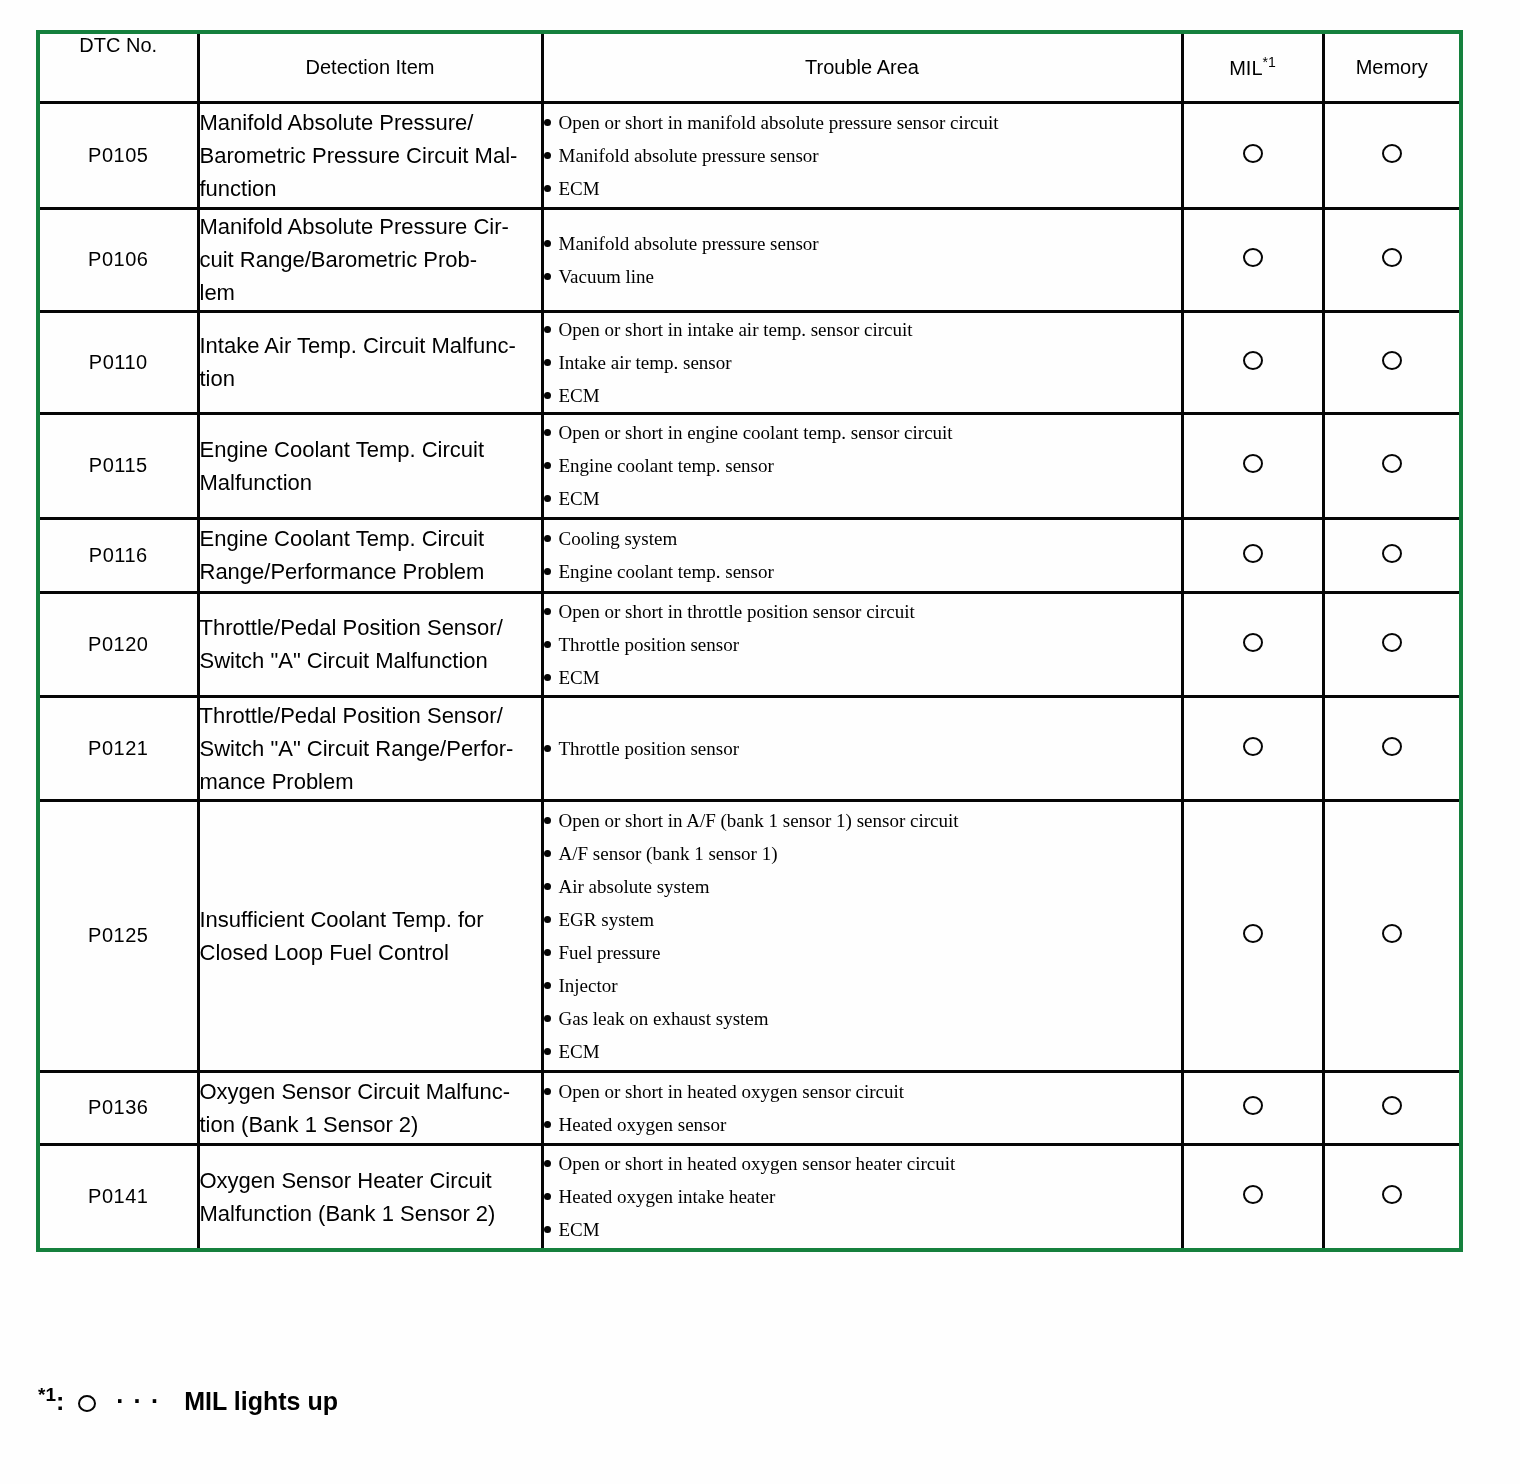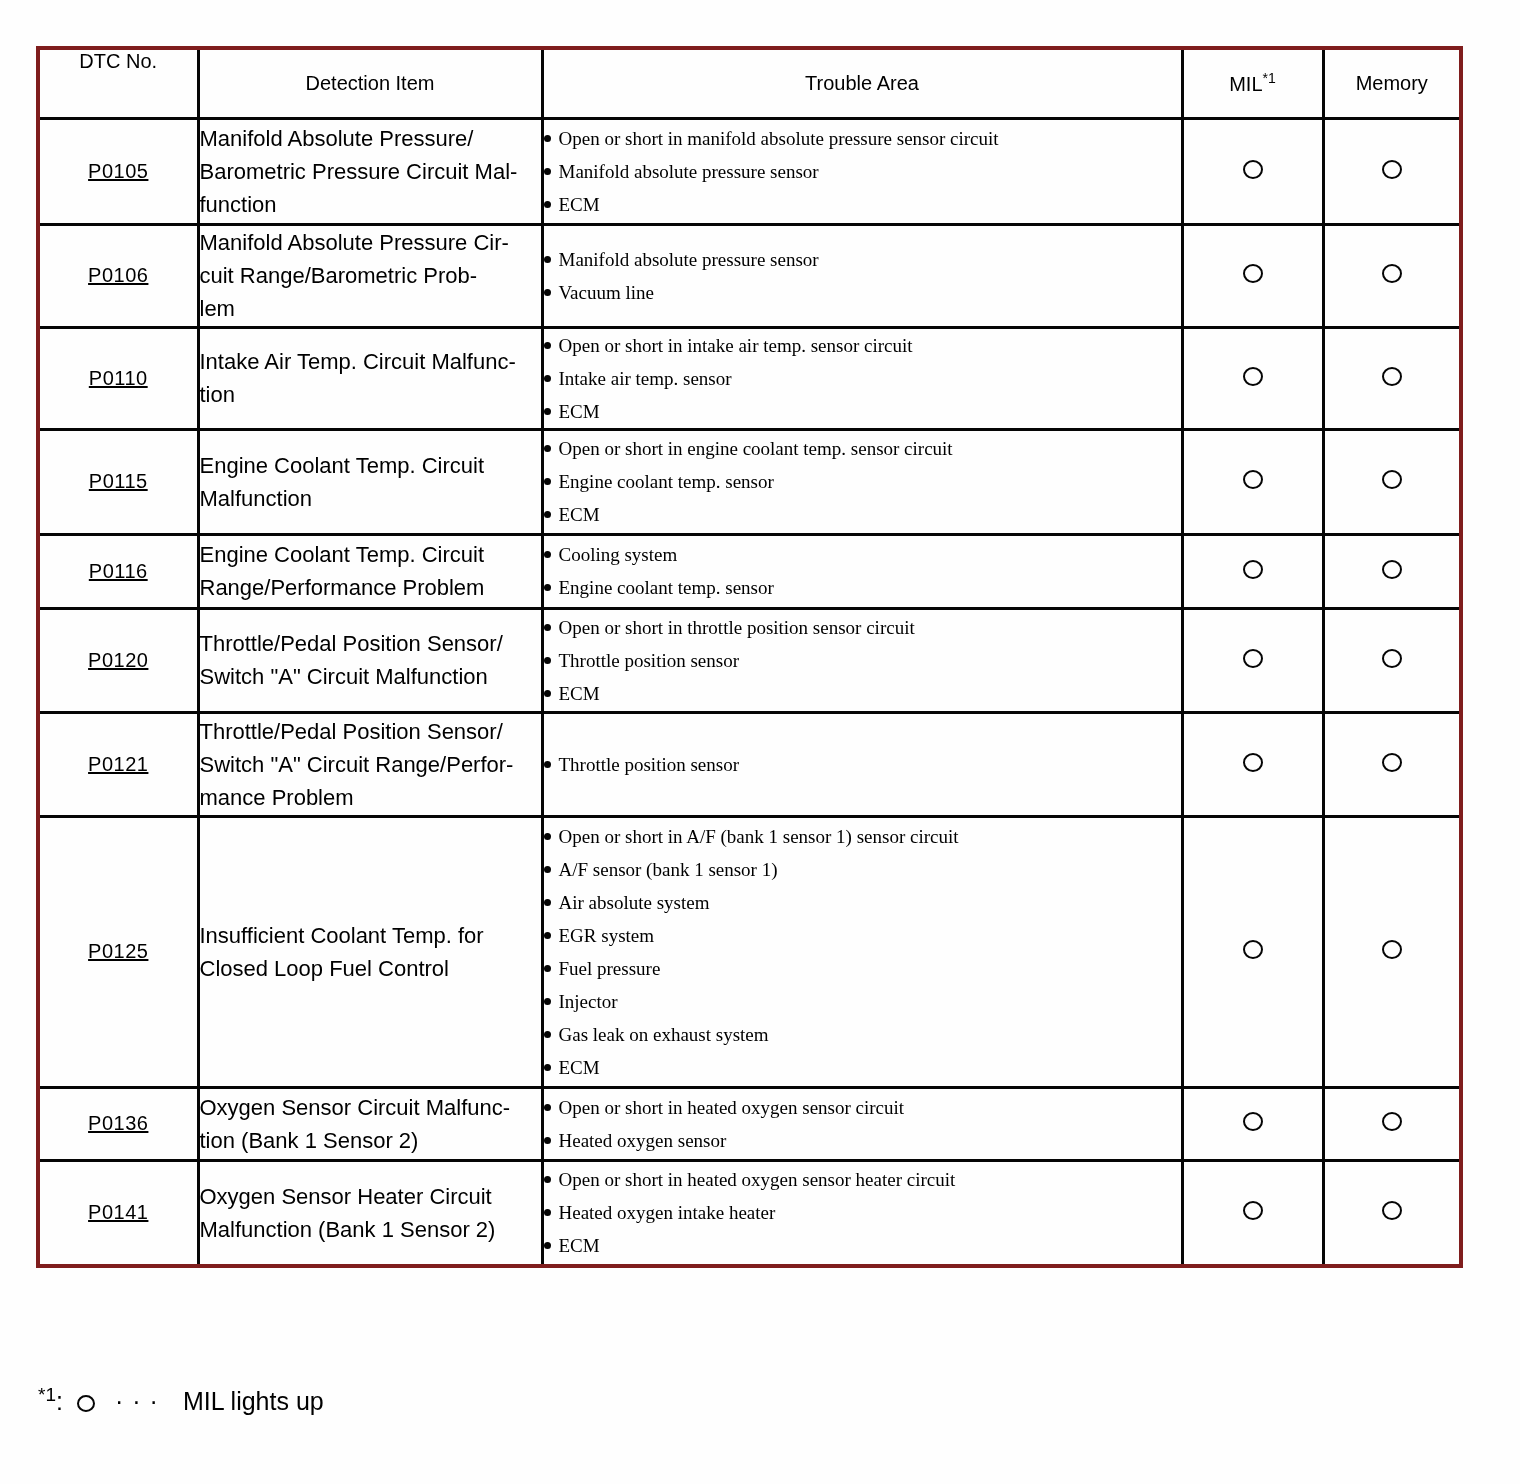--- a/index.html
+++ b/index.html
@@ -11,25 +11,25 @@
     color: #000000;
   }
   .page {
     position: relative;
     width: 1520px; height: 1484px;
     background: #fefefe;
     overflow: hidden;
   }
   table.dtc {
     position: absolute;
-    left: 36px; top: 46px;
+    left: 36px; top: 30px;
     width: 1423px;
     border-collapse: collapse;
     table-layout: fixed;
-    border: 4px solid #7f1d1d;
+    border: 4px solid #15803d;
   }
   table.dtc th, table.dtc td {
     border: 3px solid #050505;
     padding: 0;
     background: #fefefe;
   }
   thead tr { height: 70px; }
   th {
     font-weight: normal;
     font-size: 20px;
@@ -37,21 +37,20 @@
     vertical-align: middle;
   }
   th.dtc-th { vertical-align: top; padding-top: 13px; }
   .hdr-sup { font-size: 14px; vertical-align: super; letter-spacing: 0px; }
   td.dtc-cell {
     text-align: center;
     vertical-align: middle;
     font-size: 20px;
     padding-bottom: 12px;
     letter-spacing: 0.5px;
-    text-decoration: underline;
   }
   td.item-cell {
     vertical-align: middle;
     font-size: 22px;
     padding: 4px 4px 4px 11px;
   }
   .item-line { line-height: 33px; white-space: nowrap; }
   td.trouble-cell {
     vertical-align: middle;
     font-size: 19px;
@@ -72,21 +71,21 @@
     border: 2px solid #050505;
     border-radius: 50%;
     background: transparent;
   }
   .footnotes {
     position: absolute;
     left: 38px; top: 1378px;
   }
   .fn-line {
     font-size: 25px;
-    font-weight: normal;
+    font-weight: bold;
     line-height: 33px;
     white-space: nowrap;
   }
   .fn-sup { font-size: 19px; vertical-align: 9px; }
   .fn-circle {
     display: inline-block;
     width: 18px; height: 17px;
     border: 2px solid #050505;
     border-radius: 50%;
     margin: 0 20px 0 14px;

